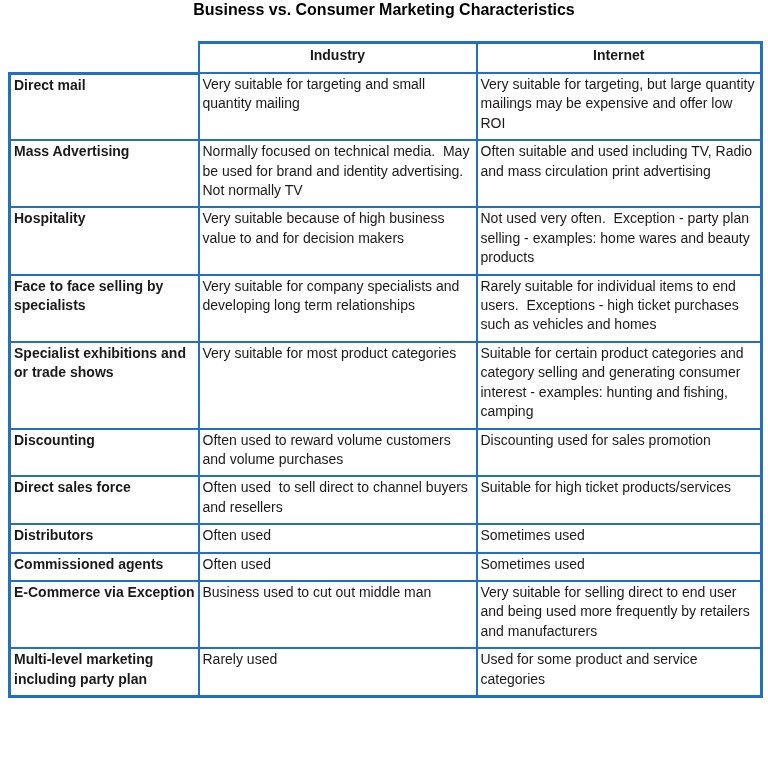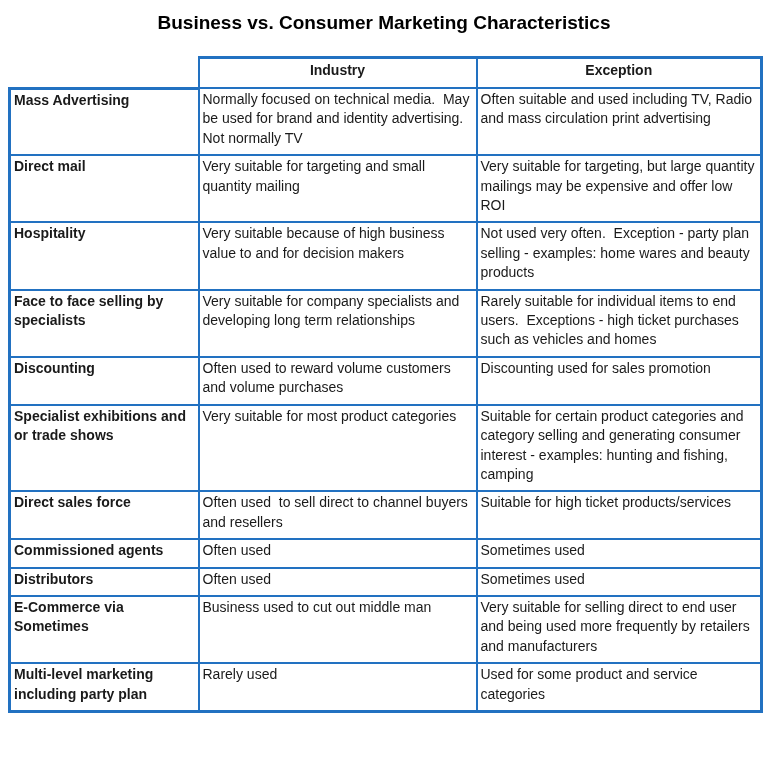--- a/index.html
+++ b/index.html
@@ -13,22 +13,22 @@
   .page {
     width: 768px;
     height: 781px;
     position: relative;
     background: #ffffff;
     overflow: hidden;
   }
   .title {
     text-align: center;
     font-weight: bold;
-    font-size: 19px;
-    padding-top: 12px;
+    font-size: 16px;
+    padding-top: 1px;
     color: #000000;
     letter-spacing: 0px;
   }
   table.matrix {
     border-collapse: collapse;
     table-layout: fixed;
     margin: 22px 0 0 8px;
     width: 752px;
   }
   col.c1 { width: 189px; }
@@ -75,71 +75,71 @@
   <table class="matrix">
     <colgroup>
       <col class="c1">
         <col class="c2">
         <col class="c3">
     </colgroup>
     <thead>
       <tr>
         <th class="corner"></th>
         <th>Industry</th>
-        <th>Exception</th>
+        <th>Internet</th>
       </tr>
     </thead>
     <tbody>
       <tr>
+        <td class="label">Direct mail</td>
+        <td>Very suitable for targeting and small quantity mailing</td>
+        <td>Very suitable for targeting, but large quantity mailings may be expensive and offer low ROI</td>
+      </tr>
+      <tr>
         <td class="label">Mass Advertising</td>
         <td>Normally focused on technical media.  May be used for brand and identity advertising.  Not normally TV</td>
         <td>Often suitable and used including TV, Radio and mass circulation print advertising</td>
-      </tr>
-      <tr>
-        <td class="label">Direct mail</td>
-        <td>Very suitable for targeting and small quantity mailing</td>
-        <td>Very suitable for targeting, but large quantity mailings may be expensive and offer low ROI</td>
       </tr>
       <tr>
         <td class="label">Hospitality</td>
         <td>Very suitable because of high business value to and for decision makers</td>
         <td>Not used very often.  Exception - party plan selling - examples: home wares and beauty products</td>
       </tr>
       <tr>
         <td class="label">Face to face selling by specialists</td>
         <td>Very suitable for company specialists and developing long term relationships</td>
         <td>Rarely suitable for individual items to end users.  Exceptions - high ticket purchases such as vehicles and homes</td>
       </tr>
       <tr>
+        <td class="label">Specialist exhibitions and or trade shows</td>
+        <td>Very suitable for most product categories</td>
+        <td>Suitable for certain product categories and category selling and generating consumer interest - examples: hunting and fishing, camping</td>
+      </tr>
+      <tr>
         <td class="label">Discounting</td>
         <td>Often used to reward volume customers and volume purchases</td>
         <td>Discounting used for sales promotion</td>
-      </tr>
-      <tr>
-        <td class="label">Specialist exhibitions and or trade shows</td>
-        <td>Very suitable for most product categories</td>
-        <td>Suitable for certain product categories and category selling and generating consumer interest - examples: hunting and fishing, camping</td>
       </tr>
       <tr>
         <td class="label">Direct sales force</td>
         <td>Often used  to sell direct to channel buyers and resellers</td>
         <td>Suitable for high ticket products/services</td>
       </tr>
       <tr>
+        <td class="label">Distributors</td>
+        <td>Often used</td>
+        <td>Sometimes used</td>
+      </tr>
+      <tr>
         <td class="label">Commissioned agents</td>
         <td>Often used</td>
         <td>Sometimes used</td>
       </tr>
       <tr>
-        <td class="label">Distributors</td>
-        <td>Often used</td>
-        <td>Sometimes used</td>
-      </tr>
-      <tr>
-        <td class="label">E-Commerce via Sometimes</td>
+        <td class="label">E-Commerce via Exception</td>
         <td>Business used to cut out middle man</td>
         <td>Very suitable for selling direct to end user and being used more frequently by retailers and manufacturers</td>
       </tr>
       <tr>
         <td class="label">Multi-level marketing including party plan</td>
         <td>Rarely used</td>
         <td>Used for some product and service categories</td>
       </tr>
     </tbody>
   </table>

